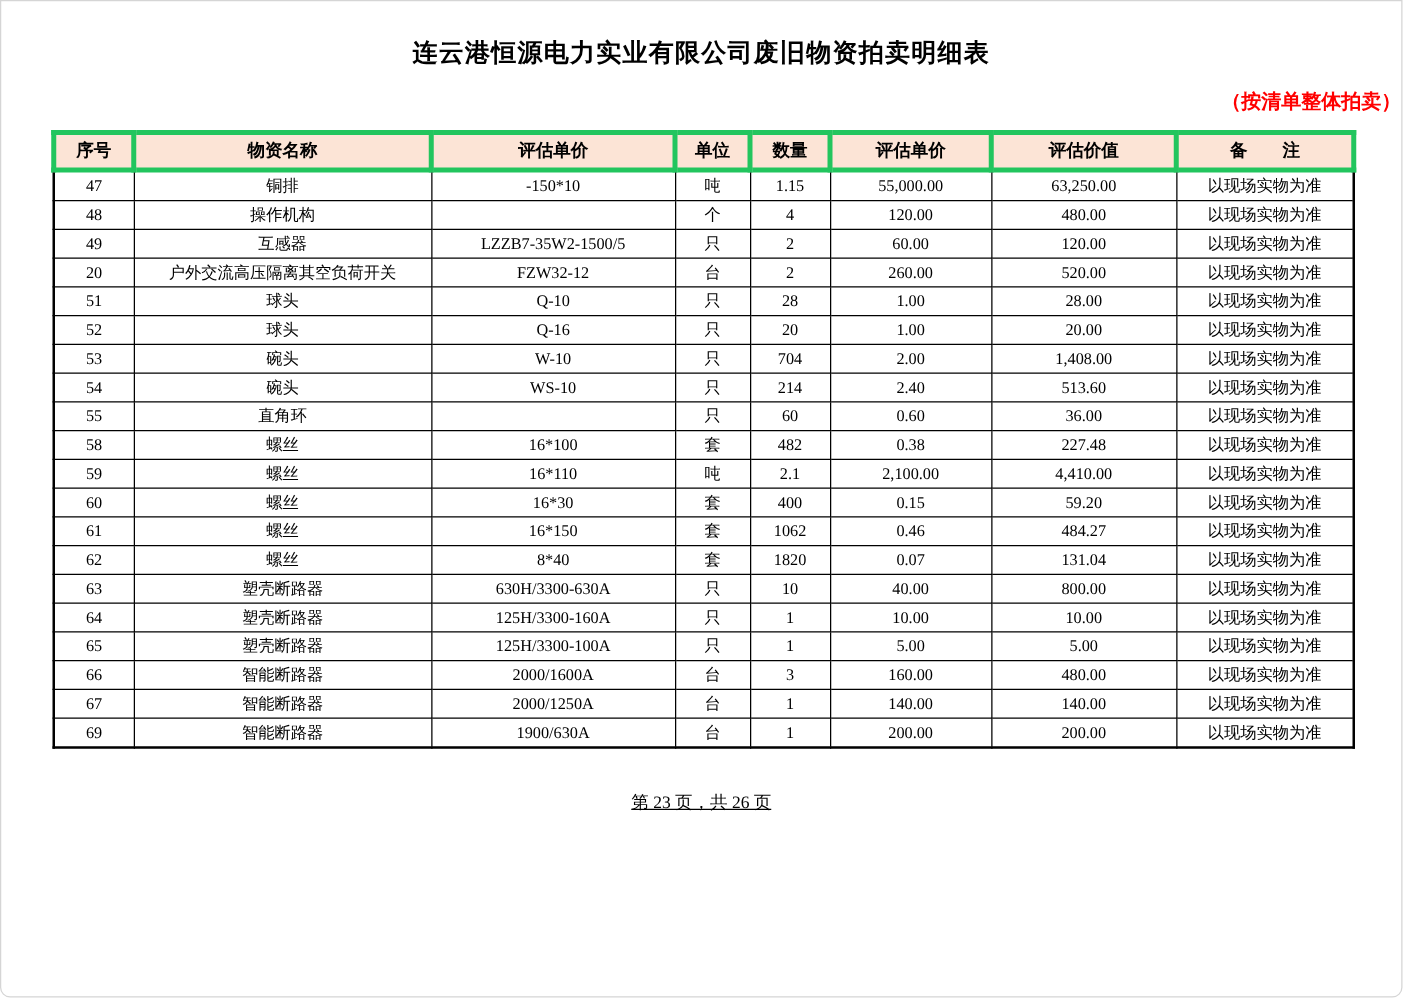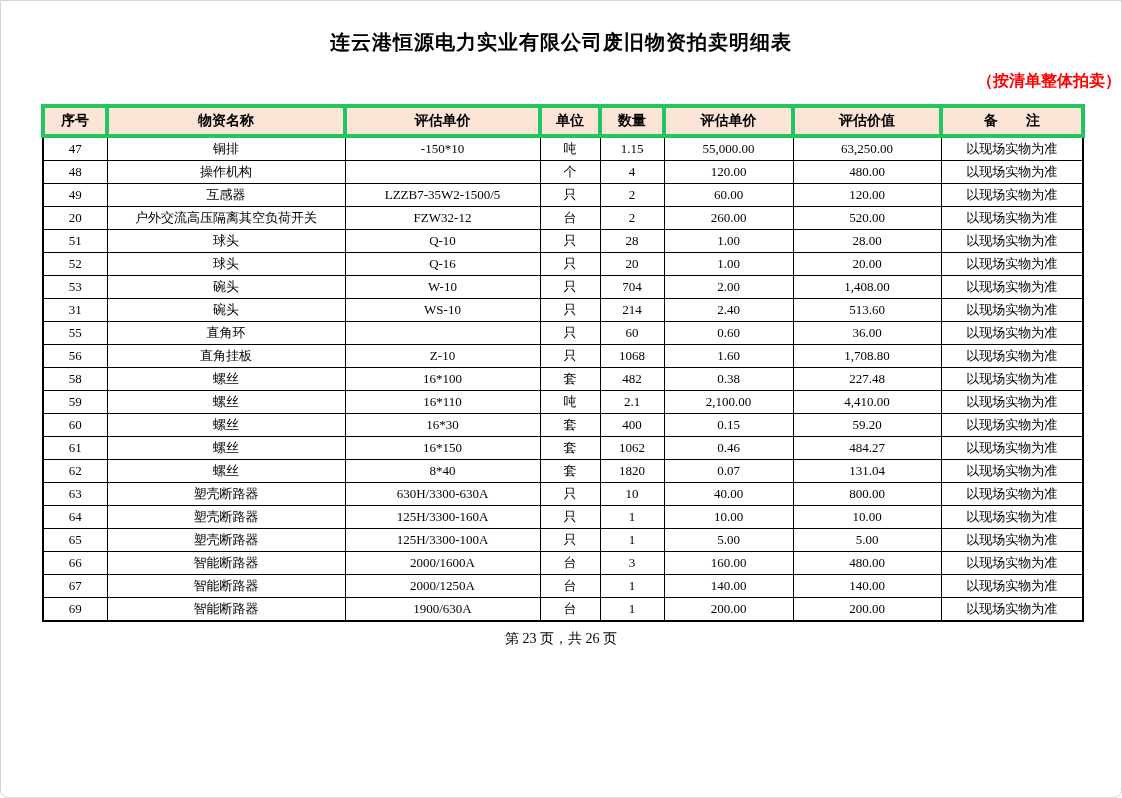--- a/index.html
+++ b/index.html
@@ -58,24 +58,25 @@
   }
   col.c-no   { width: 64px; }
   col.c-name { width: 238px; }
   col.c-spec { width: 195px; }
   col.c-unit { width: 60px; }
   col.c-qty  { width: 64px; }
   col.c-uprice { width: 129px; }
   col.c-value  { width: 148px; }
   col.c-note   { width: 142px; }
   .page-footer {
-    margin-top: 8px;
+    margin-top: 34px;
     text-align: center;
     font-size: 14px;
     font-family: "Liberation Serif", serif;
+    text-decoration: underline;
   }
 </style>
 </head>
 <body style="--subtitle-color: #FF0000; --header-bg: #FCE4D6;">
 
 <div class="page-title">连云港恒源电力实业有限公司废旧物资拍卖明细表</div>
 <div class="page-subtitle">（按清单整体拍卖）</div>
 
 <table class="detail-table">
   <colgroup>
@@ -165,47 +166,37 @@
         <td>53</td>
         <td>碗头</td>
         <td>W-10</td>
         <td>只</td>
         <td>704</td>
         <td>2.00</td>
         <td>1,408.00</td>
         <td>以现场实物为准</td>
       </tr>
       <tr>
-        <td>31</td>
+        <td>54</td>
         <td>碗头</td>
         <td>WS-10</td>
         <td>只</td>
         <td>214</td>
         <td>2.40</td>
         <td>513.60</td>
         <td>以现场实物为准</td>
       </tr>
       <tr>
         <td>55</td>
         <td>直角环</td>
         <td></td>
         <td>只</td>
         <td>60</td>
         <td>0.60</td>
         <td>36.00</td>
-        <td>以现场实物为准</td>
-      </tr>
-      <tr>
-        <td>56</td>
-        <td>直角挂板</td>
-        <td>Z-10</td>
-        <td>只</td>
-        <td>1068</td>
-        <td>1.60</td>
-        <td>1,708.80</td>
         <td>以现场实物为准</td>
       </tr>
       <tr>
         <td>58</td>
         <td>螺丝</td>
         <td>16*100</td>
         <td>套</td>
         <td>482</td>
         <td>0.38</td>
         <td>227.48</td>

